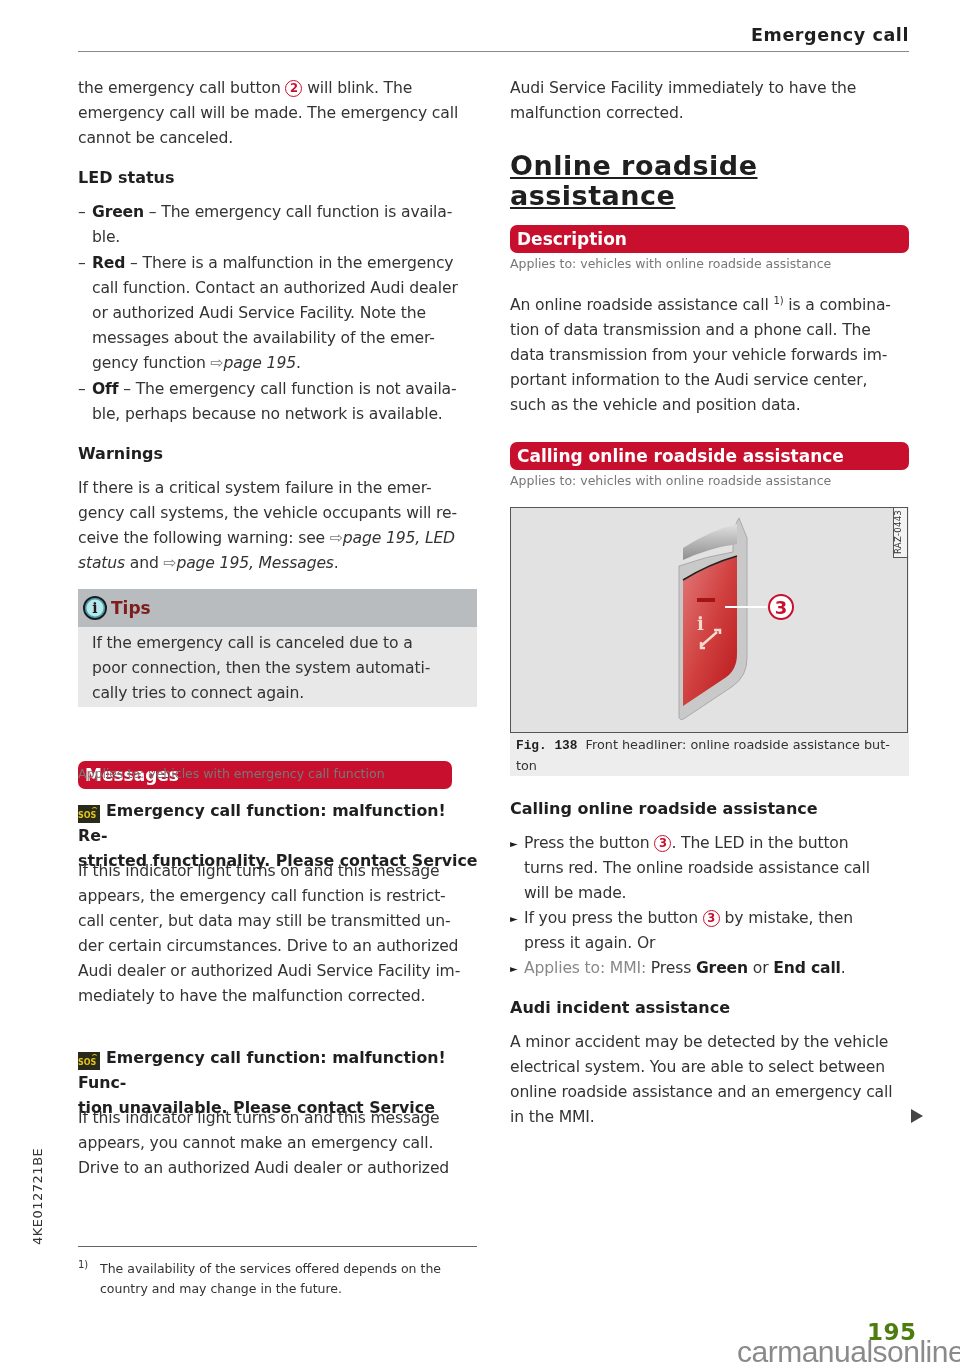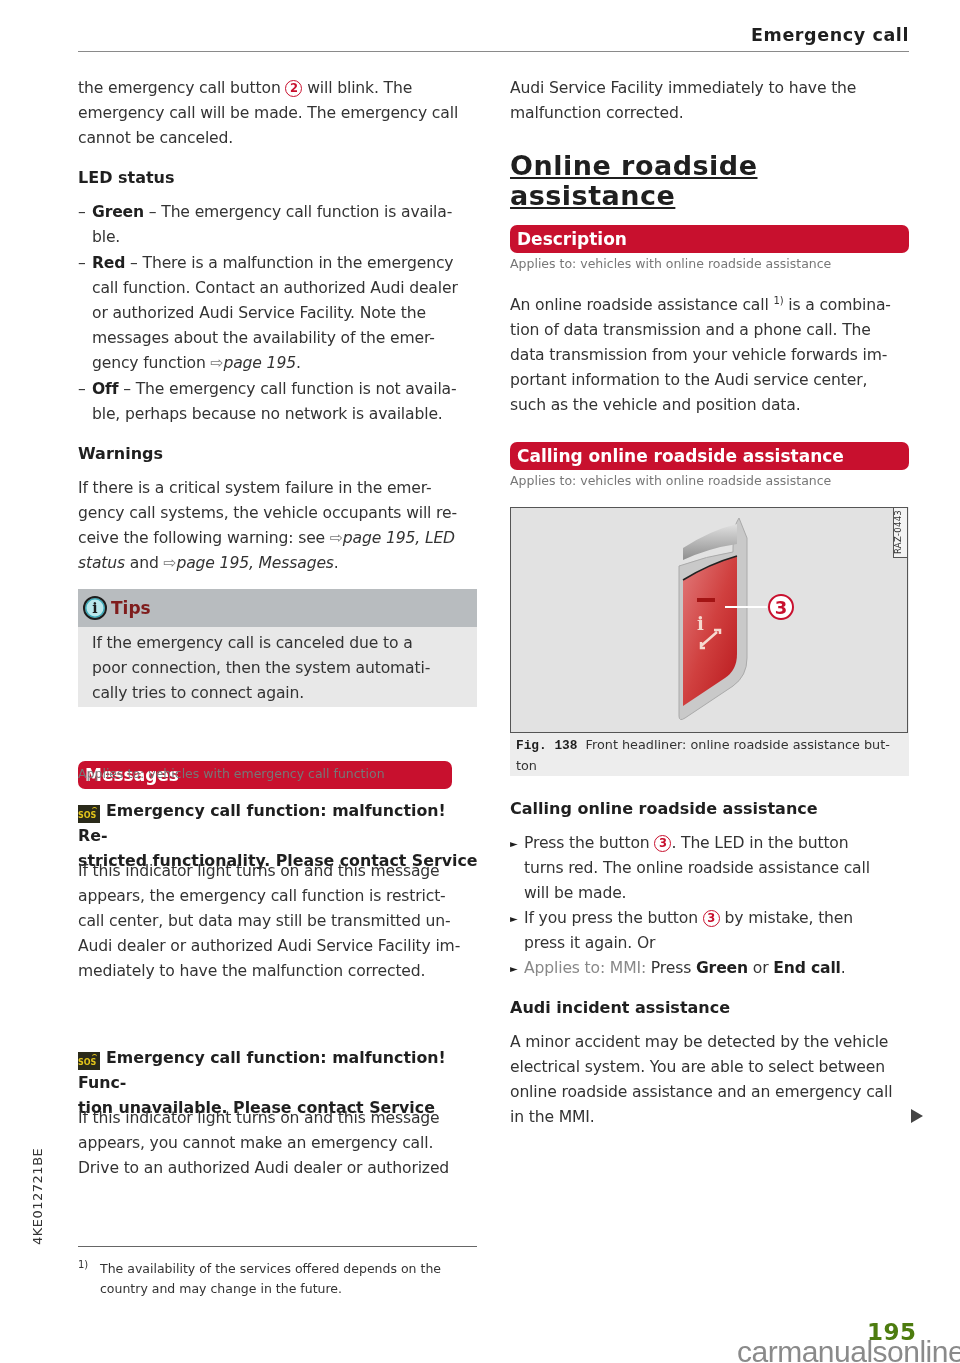--- a/index.html
+++ b/index.html
@@ -114,20 +114,21 @@
 <div class="applies abs" style="left:78px; top:765px;">Applies to: vehicles with emergency call function</div>
 
 <div class="msg-title abs" style="left:78px; top:798px; width:400px;">
   <div><span class="sos-icon">SOS</span><span>Emergency call function: malfunction! Re-</span></div>
   <div>stricted functionality. Please contact Service</div>
 </div>
 <div class="p abs" style="left:78px; top:859px; width:400px;">
   <div>If this indicator light turns on and this message</div>
   <div>appears, the emergency call function is restrict-</div>
   <div>call center, but data may still be transmitted un-</div>
+  <div>der certain circumstances. Drive to an authorized</div>
   <div>Audi dealer or authorized Audi Service Facility im-</div>
   <div>mediately to have the malfunction corrected.</div>
 </div>
 
 <div class="msg-title abs" style="left:78px; top:1045px; width:400px;">
   <div><span class="sos-icon">SOS</span><span>Emergency call function: malfunction! Func-</span></div>
   <div>tion unavailable. Please contact Service</div>
 </div>
 <div class="p abs" style="left:78px; top:1106px; width:400px;">
   <div>If this indicator light turns on and this message</div>

